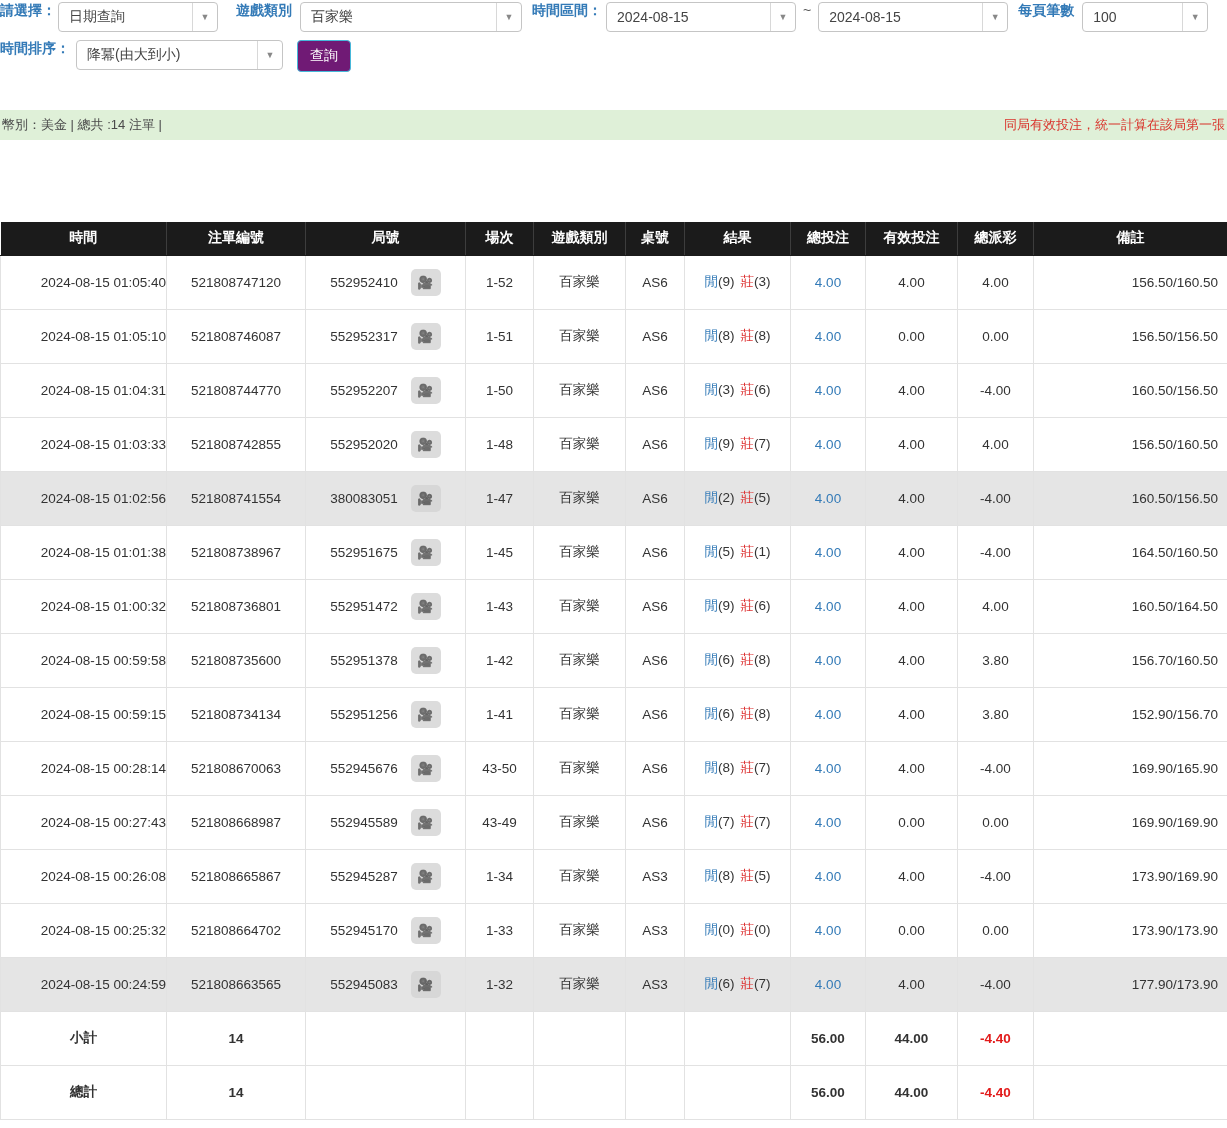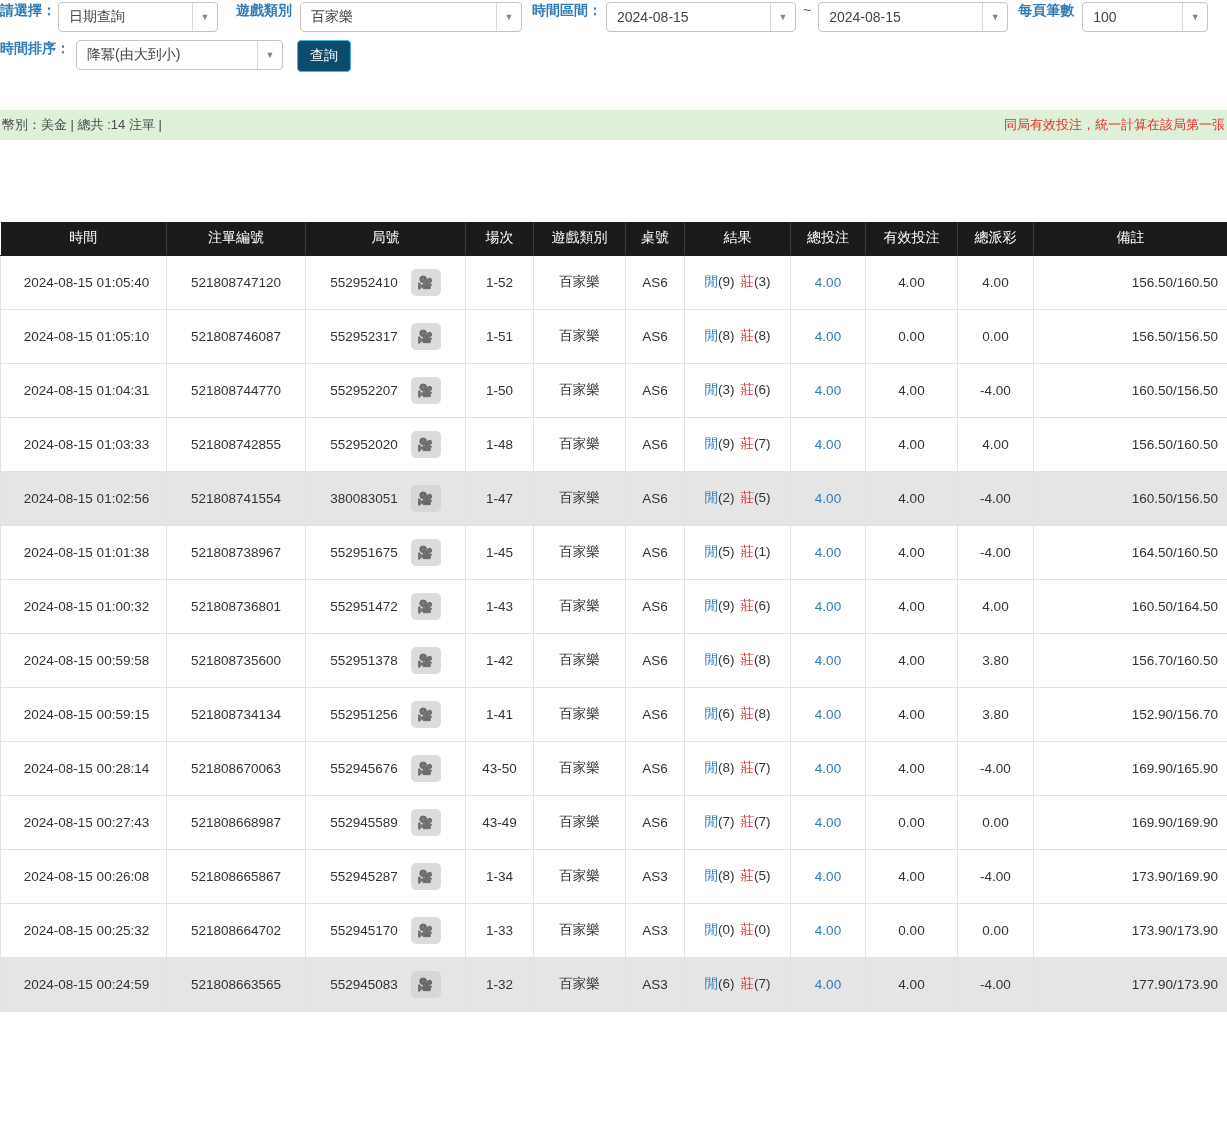--- a/index.html
+++ b/index.html
@@ -11,36 +11,36 @@
   .flabel{color:#337ab7;font-weight:bold;font-size:14px;white-space:nowrap}
   .dd{display:flex;align-items:center;justify-content:space-between;height:30px;background:#fff;
       border:1px solid #c5c5c5;border-radius:4px;cursor:pointer;flex:0 0 auto}
   .dd-text{padding-left:10px;font-size:14px;color:#444;white-space:nowrap}
   .dd-caret{width:25px;align-self:stretch;display:flex;align-items:center;justify-content:center;
       border-left:1px solid #d8d8d8;color:#888;font-size:9px}
   .w160{width:160px}.w222{width:222px}.w190{width:190px}.w126{width:126px}.w207{width:207px}
   .ml2{margin-left:2px}.ml4{margin-left:4px}.ml6{margin-left:6px}.ml8{margin-left:8px}
   .ml10{margin-left:10px}.ml18{margin-left:18px}
   .tilde{margin:0 7px;color:#555;font-size:14px}
-  .btn-search{margin-left:14px;height:32px;padding:0 12px;background:#0c4a6e;border:1px solid #46b8da;
+  .btn-search{margin-left:14px;height:32px;padding:0 12px;background:#701a75;border:1px solid #46b8da;
       border-radius:4px;color:#fff;font-size:14px;cursor:pointer;
       font-family:"Liberation Sans","DejaVu Sans",sans-serif}
   
   .infobar{margin-top:38px;height:30px;background:#dff0d8;display:flex;align-items:center;
       justify-content:space-between;padding:0 2px;font-size:13px}
   .infobar .left{color:#4a4a4a;white-space:nowrap}
   .infobar .right{color:#d9332b;white-space:nowrap}
   
   table.grid{width:1227px;border-collapse:collapse;margin-top:82px;table-layout:fixed}
-  .grid th{background:#1b1b1b;color:#fff;font-size:14px;font-weight:normal;height:33px;
+  .grid th{background:#1b1b1b;color:#fff;font-size:14px;font-weight:bold;height:33px;
       border-right:1px solid #3d3d3d;border-bottom:1px solid #1b1b1b;text-align:center}
   .grid td{height:54px;border:1px solid #e2e2e2;font-size:13.5px;text-align:center;color:#333;
       background:#fff;overflow:hidden;white-space:nowrap}
   tr.hl td{background:#e5e5e5}
-  td.c-time{text-align:center;padding-left:6px}
+  td.c-time{text-align:right;padding-left:6px}
   td.c-remark{text-align:right;padding-right:9px}
   .grp{white-space:nowrap}
   .grp+.grp{margin-left:6px}
   .p{color:#337ab7}
   .b{color:#dd3333}
   .score{color:#333}
   .link{color:#337ab7;cursor:pointer}
   .neg{color:#d50000}
   .round-wrap{display:inline-flex;align-items:center;justify-content:center}
   .cam{display:inline-flex;align-items:center;justify-content:center;width:30px;height:27px;
@@ -346,14 +346,40 @@
         <td>百家樂</td>
         <td>AS3</td>
         <td><span class="grp"><span class="p">閒</span><span class="score">(6)</span></span><span class="grp"><span class="b">莊</span><span class="score">(7)</span></span></td>
         <td><span class="link">4.00</span></td>
         <td>4.00</td>
         <td class="neg">-4.00</td>
         <td class="c-remark">177.90/173.90</td>
       </tr>
     </tbody>
   <tfoot>
+      <tr>
+        <td>小計</td>
+        <td>14</td>
+        <td></td>
+        <td></td>
+        <td></td>
+        <td></td>
+        <td></td>
+        <td>56.00</td>
+        <td>44.00</td>
+        <td class="neg2">-4.40</td>
+        <td></td>
+      </tr>
+      <tr>
+        <td>總計</td>
+        <td>14</td>
+        <td></td>
+        <td></td>
+        <td></td>
+        <td></td>
+        <td></td>
+        <td>56.00</td>
+        <td>44.00</td>
+        <td class="neg2">-4.40</td>
+        <td></td>
+      </tr>
     </tfoot>
 </table>
 
 </body></html>

